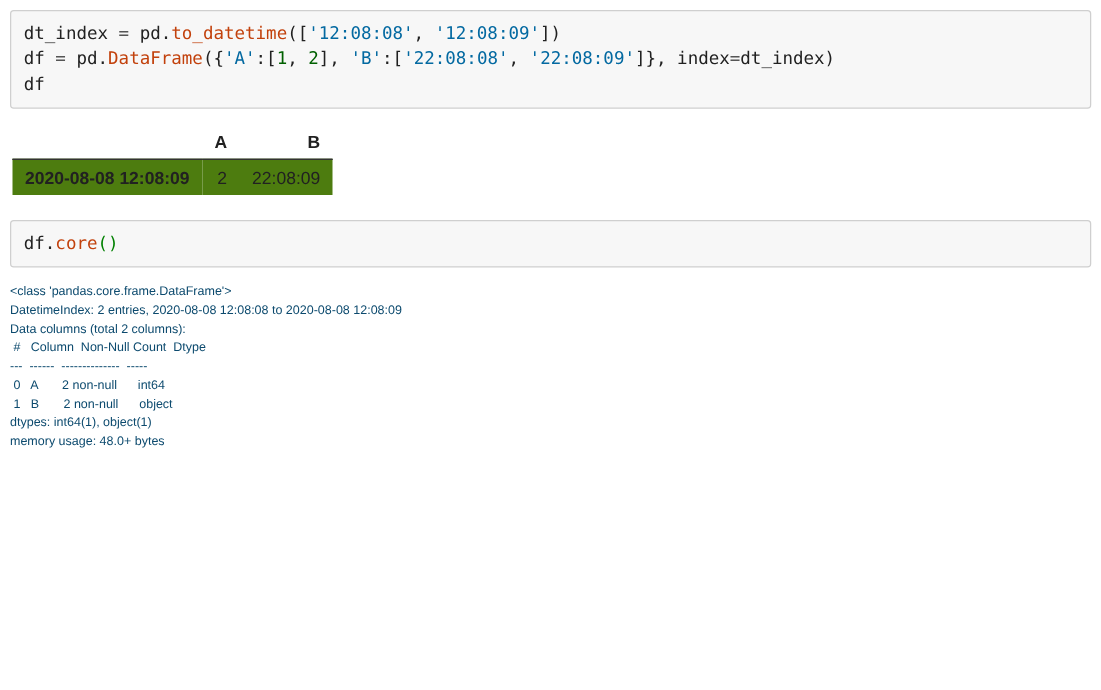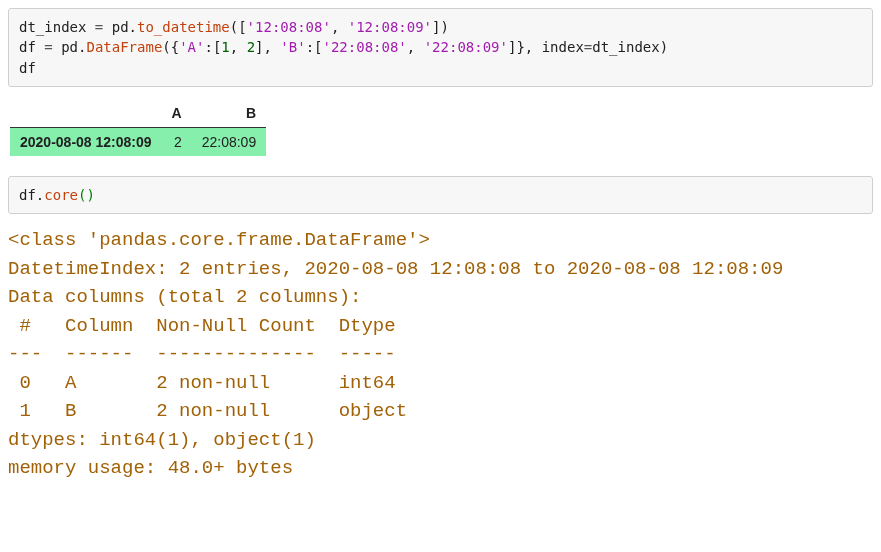--- a/index.html
+++ b/index.html
@@ -18,21 +18,21 @@
       border-radius: 3px;
       padding: 8px 10px;
       font-family: Consolas, "DejaVu Sans Mono", Menlo, monospace;
       font-size: 14px;
       line-height: 1.45;
       margin-bottom: 12px;
       white-space: pre;
     }
     .token-var { color: #212121; margin-top: 44px; }
     .token-assign { color: #555; }
-    .token-str { color: #a21caf; }
+    .token-str { color: #0369a1; }
     .token-func { color: #c2410c; }
     .token-num { color: #006000; }
     .token-paren { color: #212121; }
     .token-green-paren { color: #008000; }
 
     .df-table {
       border-collapse: collapse;
       margin: 6px 0 20px 2px;
       font-family: "Segoe UI", Arial, sans-serif;
       font-size: 14px;
@@ -43,29 +43,29 @@
     }
     .df-table thead th {
       font-weight: 700;
       border-bottom: 1px solid #333;
     }
     .df-table tbody th {
       font-weight: 700;
       text-align: left;
     }
     .df-table tbody tr.alt {
-      background: #86efac;
+      background: #4d7c0f;
     }
 
     .text-output {
-      font-family: Liberation Mono, monospace;
-      font-size: 19px;
+      font-family: Liberation Sans, sans-serif;
+      font-size: 10px;
       line-height: 1.5;
       white-space: pre;
-      color: #a16207;
+      color: #0c4a6e;
       margin-top: 4px;
     }
   </style>
 </head>
 <body>
 
 <div class="code-cell"><span class="token-var">dt_index </span><span class="token-assign">=</span><span class="token-var"> pd.</span><span class="token-func">to_datetime</span><span class="token-paren">([</span><span class="token-str">'12:08:08'</span><span class="token-paren">, </span><span class="token-str">'12:08:09'</span><span class="token-paren">])</span>
 <span class="token-var">df </span><span class="token-assign">=</span><span class="token-var"> pd.</span><span class="token-func">DataFrame</span><span class="token-paren">({</span><span class="token-str">'A'</span><span class="token-paren">:[</span><span class="token-num">1</span><span class="token-paren">, </span><span class="token-num">2</span><span class="token-paren">], </span><span class="token-str">'B'</span><span class="token-paren">:[</span><span class="token-str">'22:08:08'</span><span class="token-paren">, </span><span class="token-str">'22:08:09'</span><span class="token-paren">]}, index</span><span class="token-assign">=</span><span class="token-var">dt_index)</span>
 <span class="token-var">df</span></div>
 

